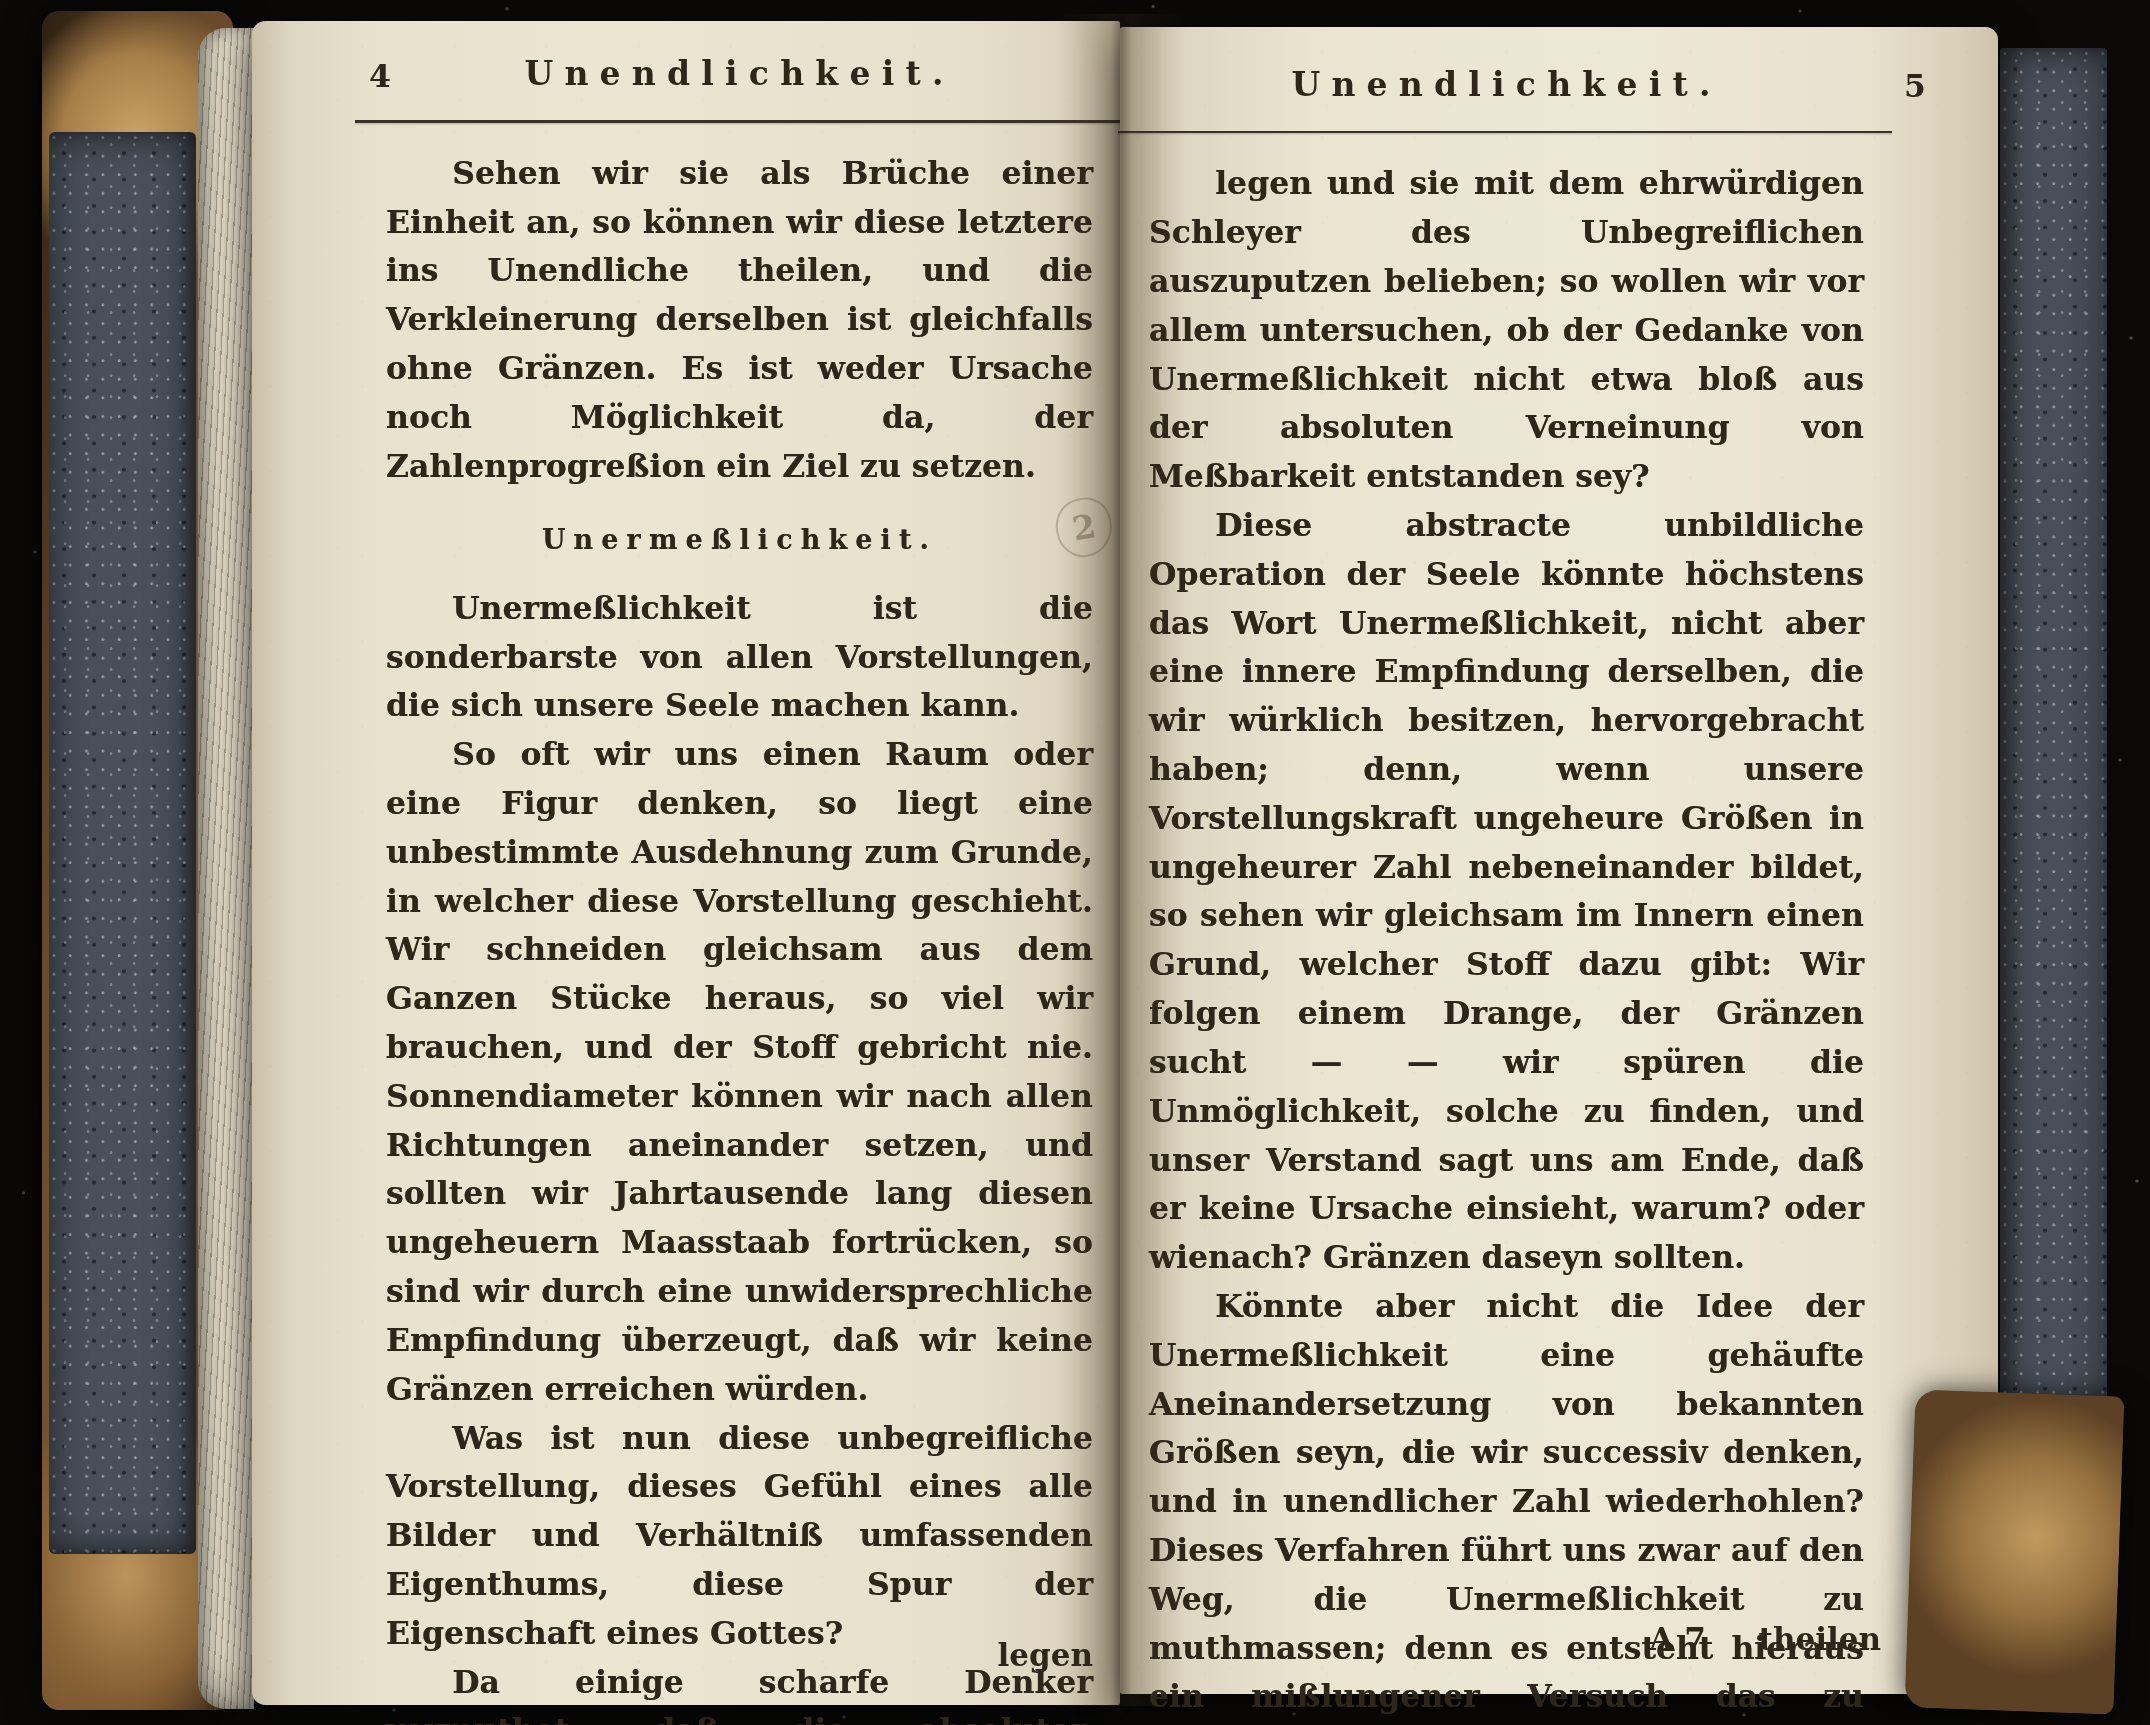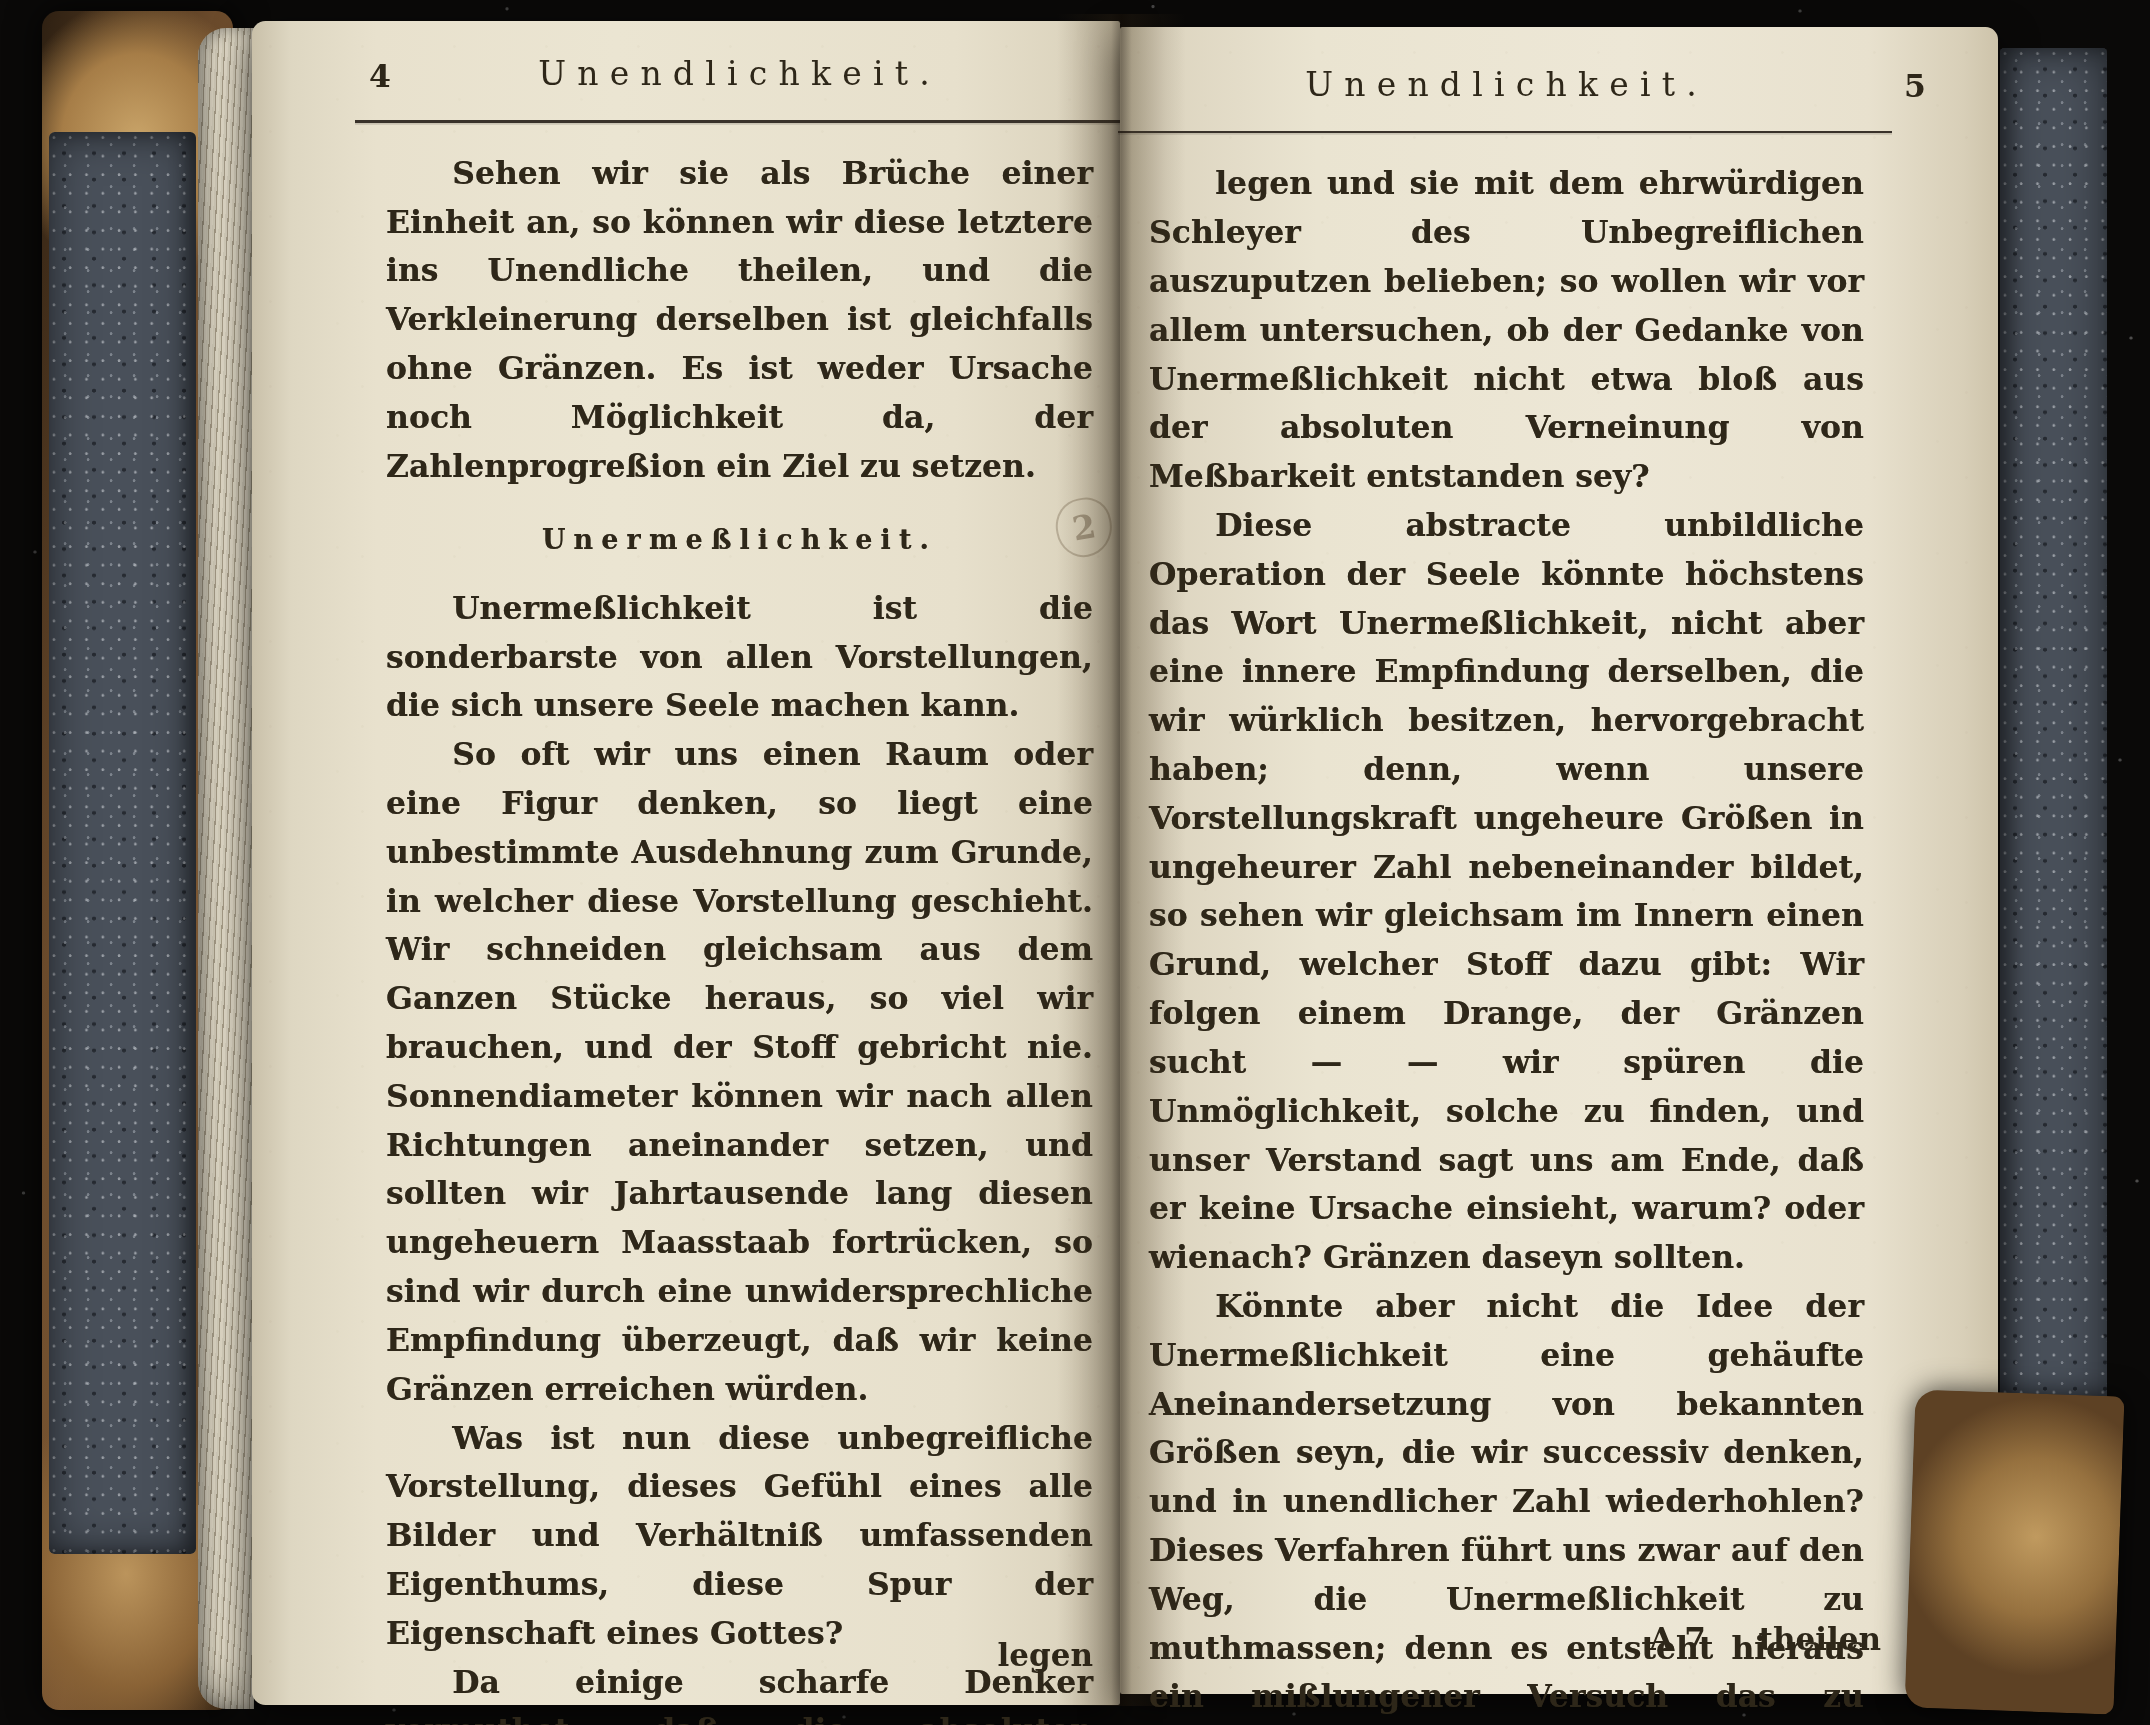--- a/index.html
+++ b/index.html
@@ -102,21 +102,21 @@
   }
   
   .inner { position: absolute; top: 33px; bottom: 29px; left: 134px; right: 27px; color: #2e2719; }
   .page-right .inner { left: 29px; right: 134px; top: 38px; bottom: 34px; }
   .page-header { position: relative; height: 52px; }
   .pagenum { position: absolute; top: 2.2px; font-size: 31.5px; font-weight: 700; }
   .page-left .pagenum { left: -17px; }
   .page-right .pagenum { right: -62px; }
   .running-title {
     display: block; text-align: center;
-    font-size: 33px; font-weight: 400; letter-spacing: .34em;
+    font-size: 33px; font-weight: 700; letter-spacing: .34em;
   }
   .rule {
     height: 2.8px; background: #39322a;
     margin: 13.5px -28px 0 -31px;
     box-shadow: 0 1.7px 0 rgba(57,50,42,.18);
   }
   .bodytext {
     margin-top: 26px;
     font-size: 31.5px; line-height: 1.55; font-weight: 700;
     text-align: justify;

